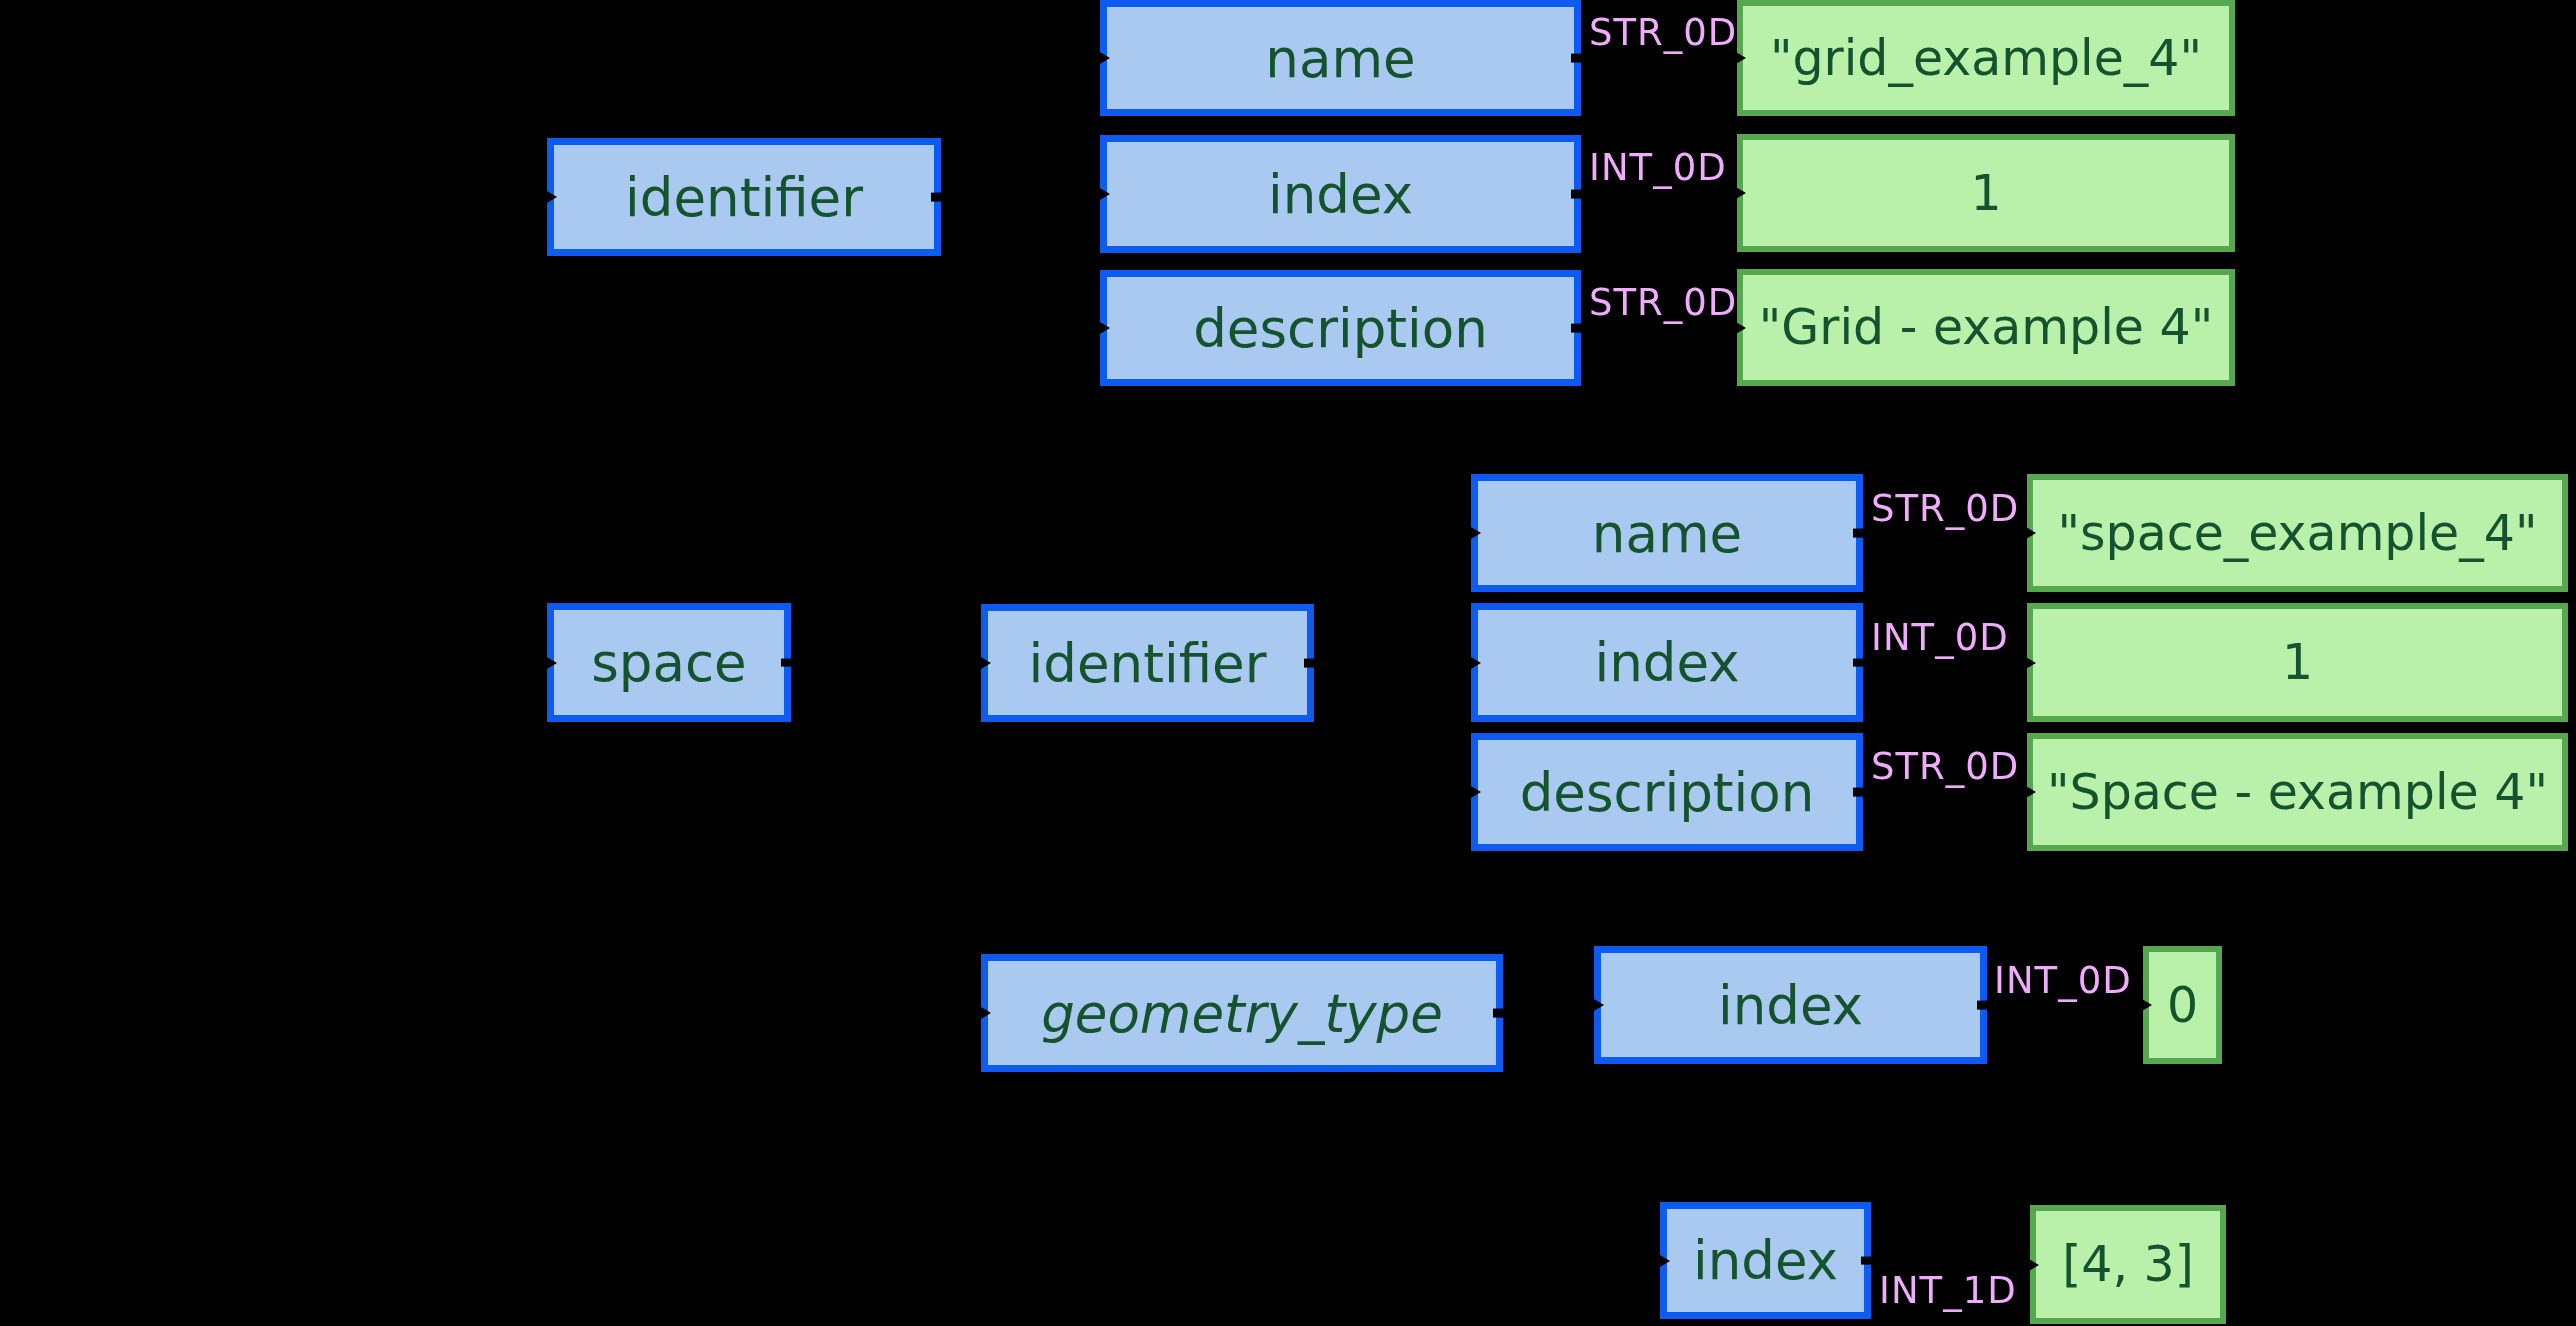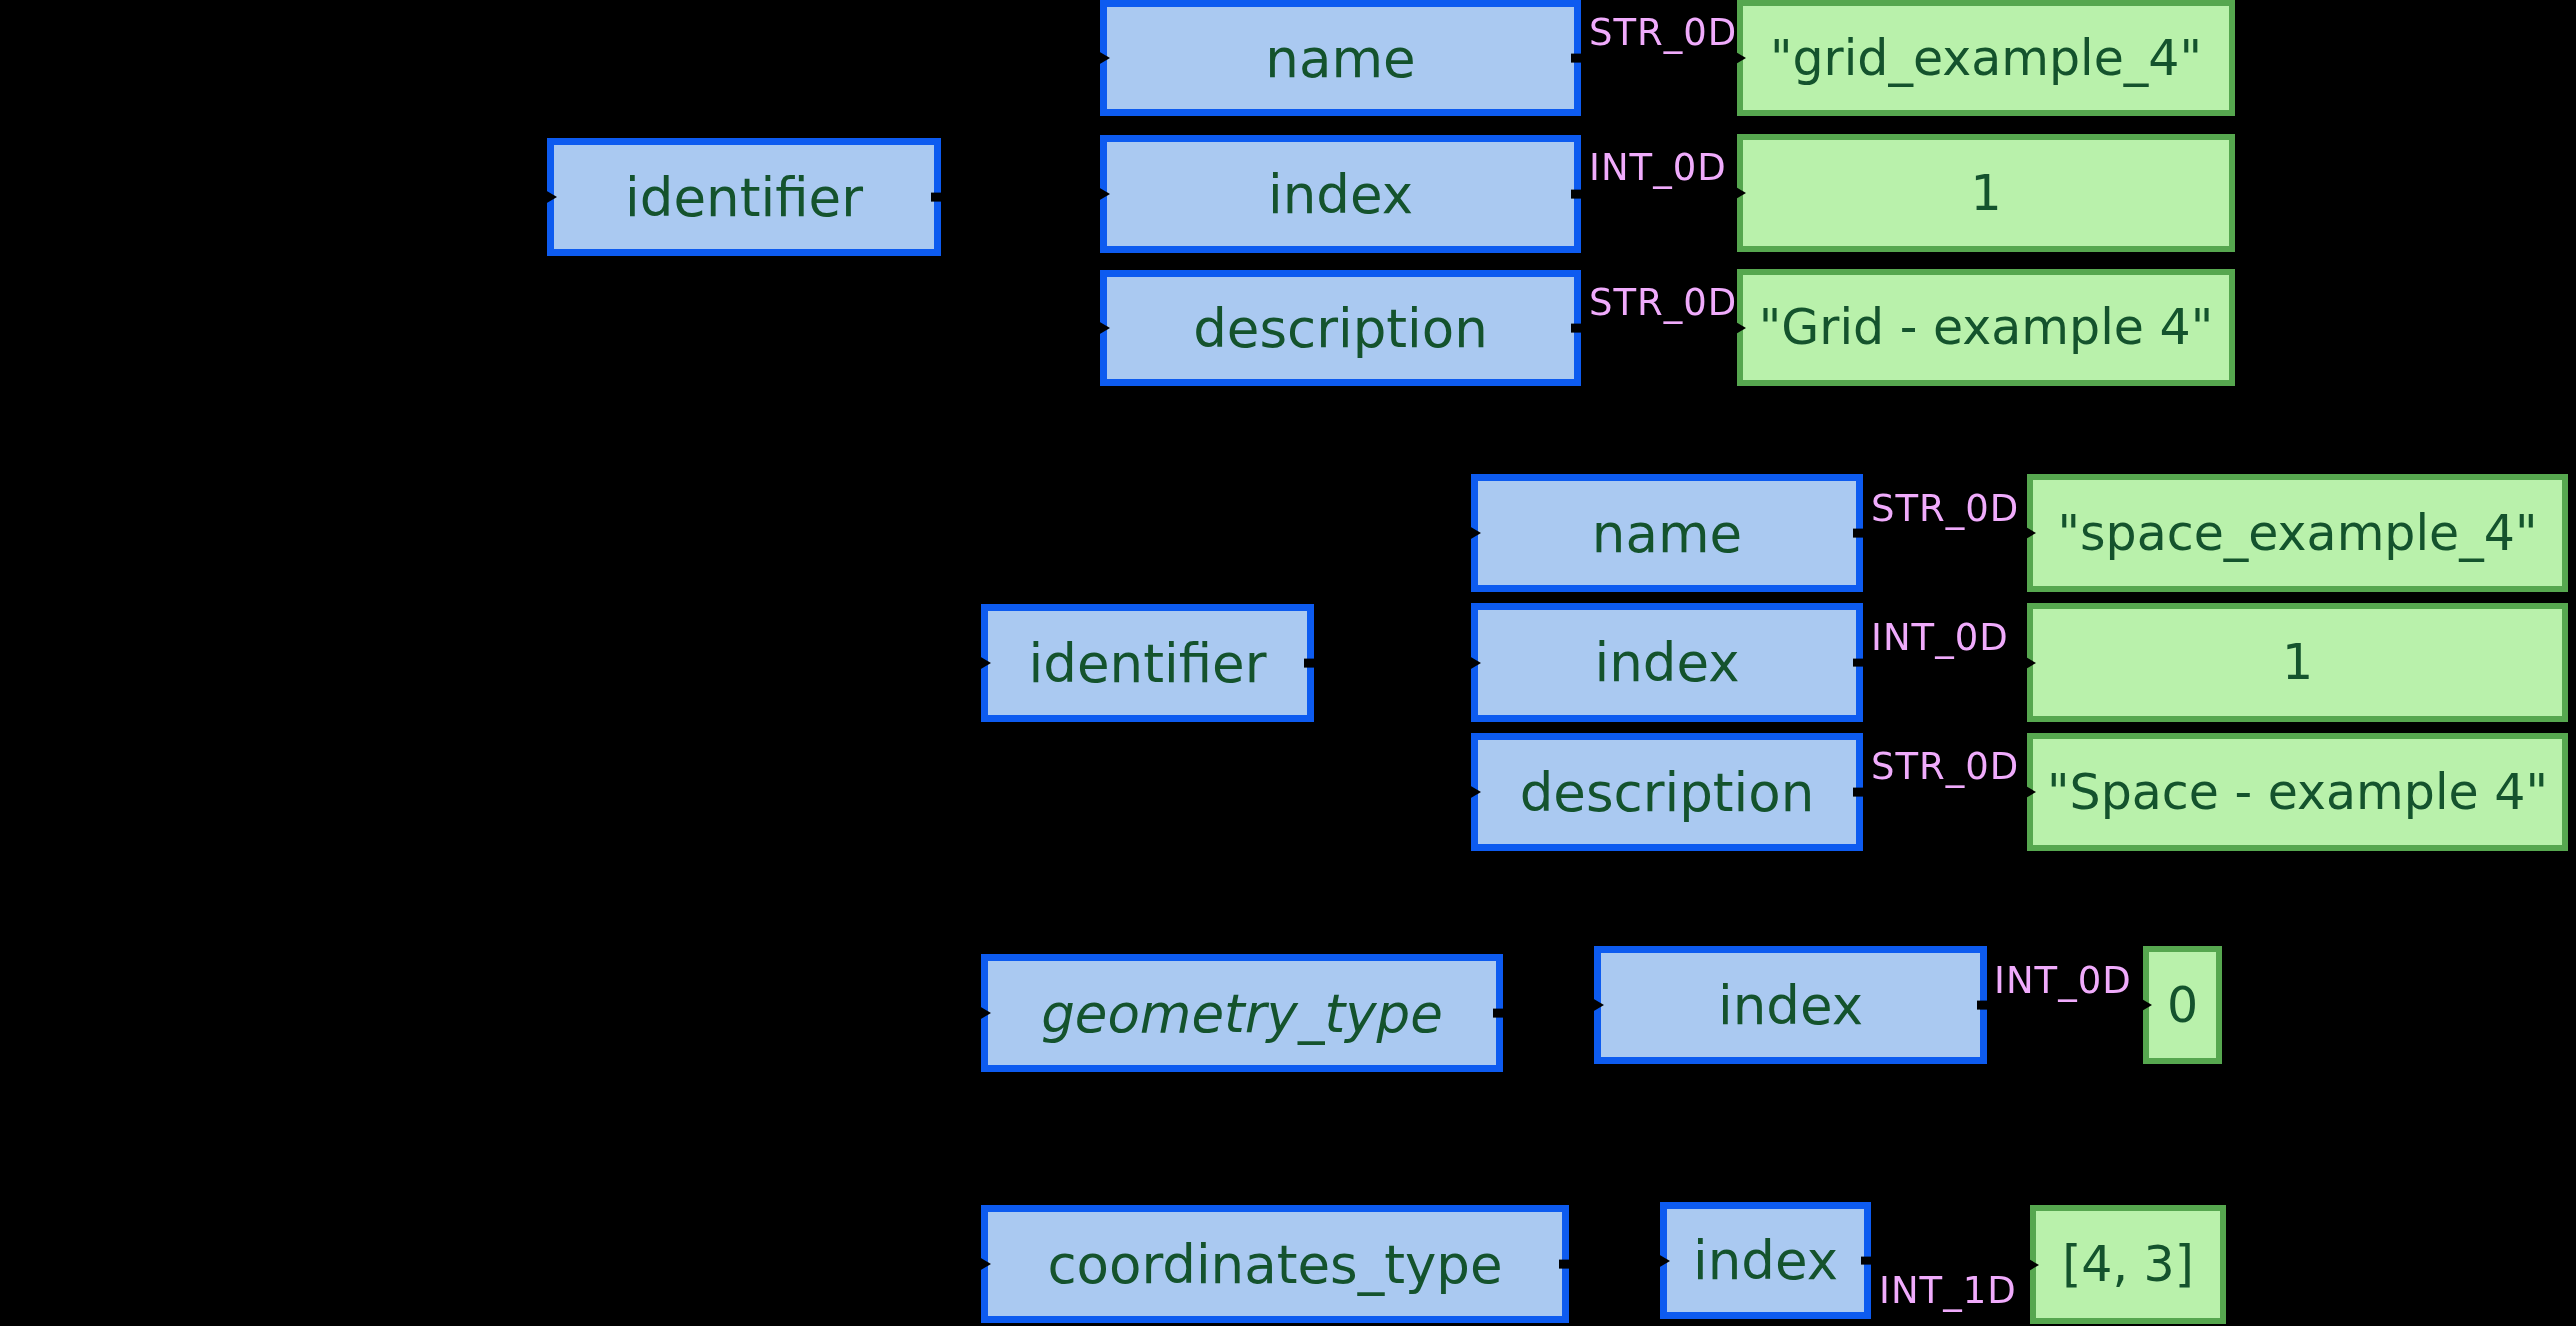--- a/index.html
+++ b/index.html
@@ -71,39 +71,39 @@
   <div class="node blue in out" style="left:1100px;top:270px;width:481px;height:116px;">description</div>
 
   <span class="edge-label" style="left:1589px;top:13.7px;">STR_0D</span>
   <span class="edge-label" style="left:1589px;top:149px;">INT_0D</span>
   <span class="edge-label" style="left:1589px;top:284px;">STR_0D</span>
 
   <div class="node green in" style="left:1737px;top:0px;width:498px;height:116px;">"grid_example_4"</div>
   <div class="node green in" style="left:1737px;top:134px;width:498px;height:118px;">1</div>
   <div class="node green in" style="left:1737px;top:269px;width:498px;height:117px;">"Grid - example 4"</div>
 
+  <div class="node blue in out" style="left:547px;top:603px;width:244px;height:119px;">space</div>
 
   <div class="node blue in out" style="left:981px;top:604px;width:333px;height:118px;">identifier</div>
 
   <div class="node blue in out" style="left:1471px;top:474px;width:392px;height:118px;">name</div>
   <div class="node blue in out" style="left:1471px;top:603px;width:392px;height:119px;">index</div>
   <div class="node blue in out" style="left:1471px;top:733px;width:392px;height:118px;">description</div>
 
   <span class="edge-label" style="left:1871px;top:490px;">STR_0D</span>
   <span class="edge-label" style="left:1871px;top:619px;">INT_0D</span>
   <span class="edge-label" style="left:1871px;top:748px;">STR_0D</span>
 
   <div class="node green in" style="left:2027px;top:474px;width:541px;height:118px;">"space_example_4"</div>
   <div class="node green in" style="left:2027px;top:603px;width:541px;height:119px;">1</div>
   <div class="node green in" style="left:2027px;top:733px;width:541px;height:118px;">"Space - example 4"</div>
 
   <div class="node blue in out" style="left:981px;top:954px;width:522px;height:118px;font-style:italic;">geometry_type</div>
   <div class="node blue in out" style="left:1594px;top:946px;width:393px;height:118px;">index</div>
   <span class="edge-label" style="left:1994px;top:962px;">INT_0D</span>
   <div class="node green in" style="left:2143px;top:946px;width:79px;height:118px;">0</div>
 
-  <div class="node blue in out" style="left:981px;top:1205px;width:588px;height:118px;">coordinates_type</div>
   <div class="node blue in out" style="left:1660px;top:1202px;width:211px;height:117px;">index</div>
   <span class="edge-label" style="left:1879px;top:1272px;">INT_1D</span>
   <div class="node green in" style="left:2030px;top:1205px;width:196px;height:119px;">[4, 3]</div>
 
 </div>
 
 
 </body></html>

